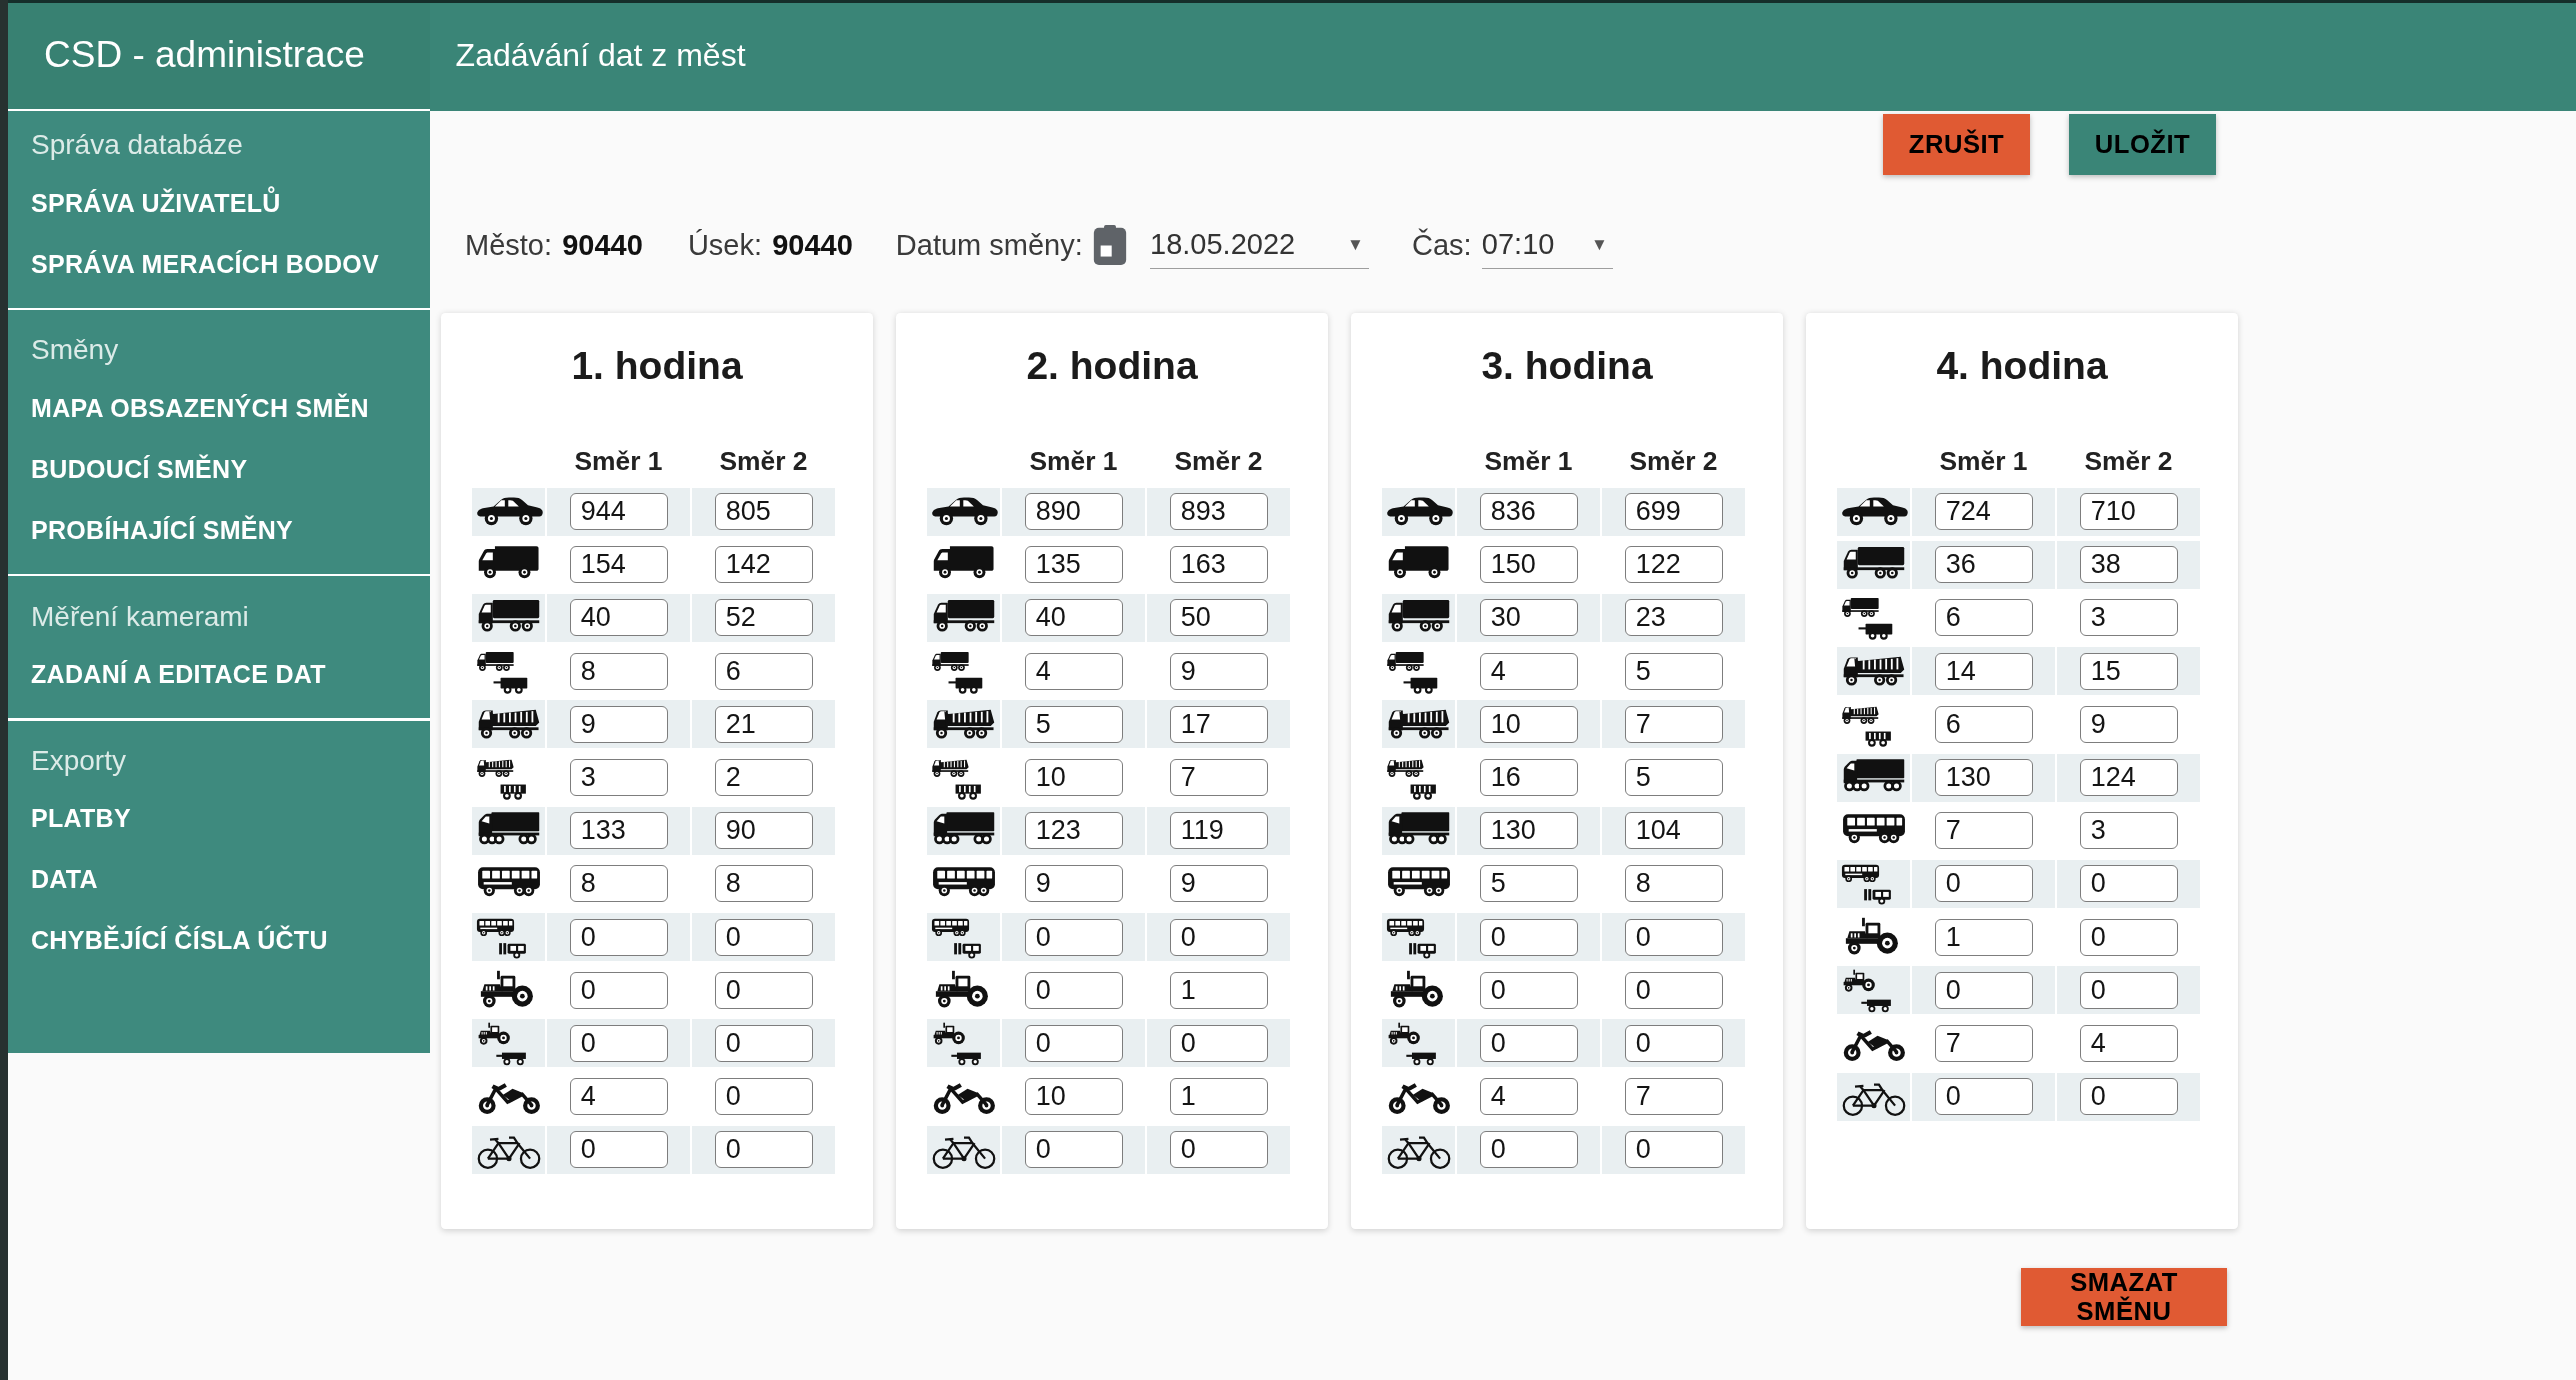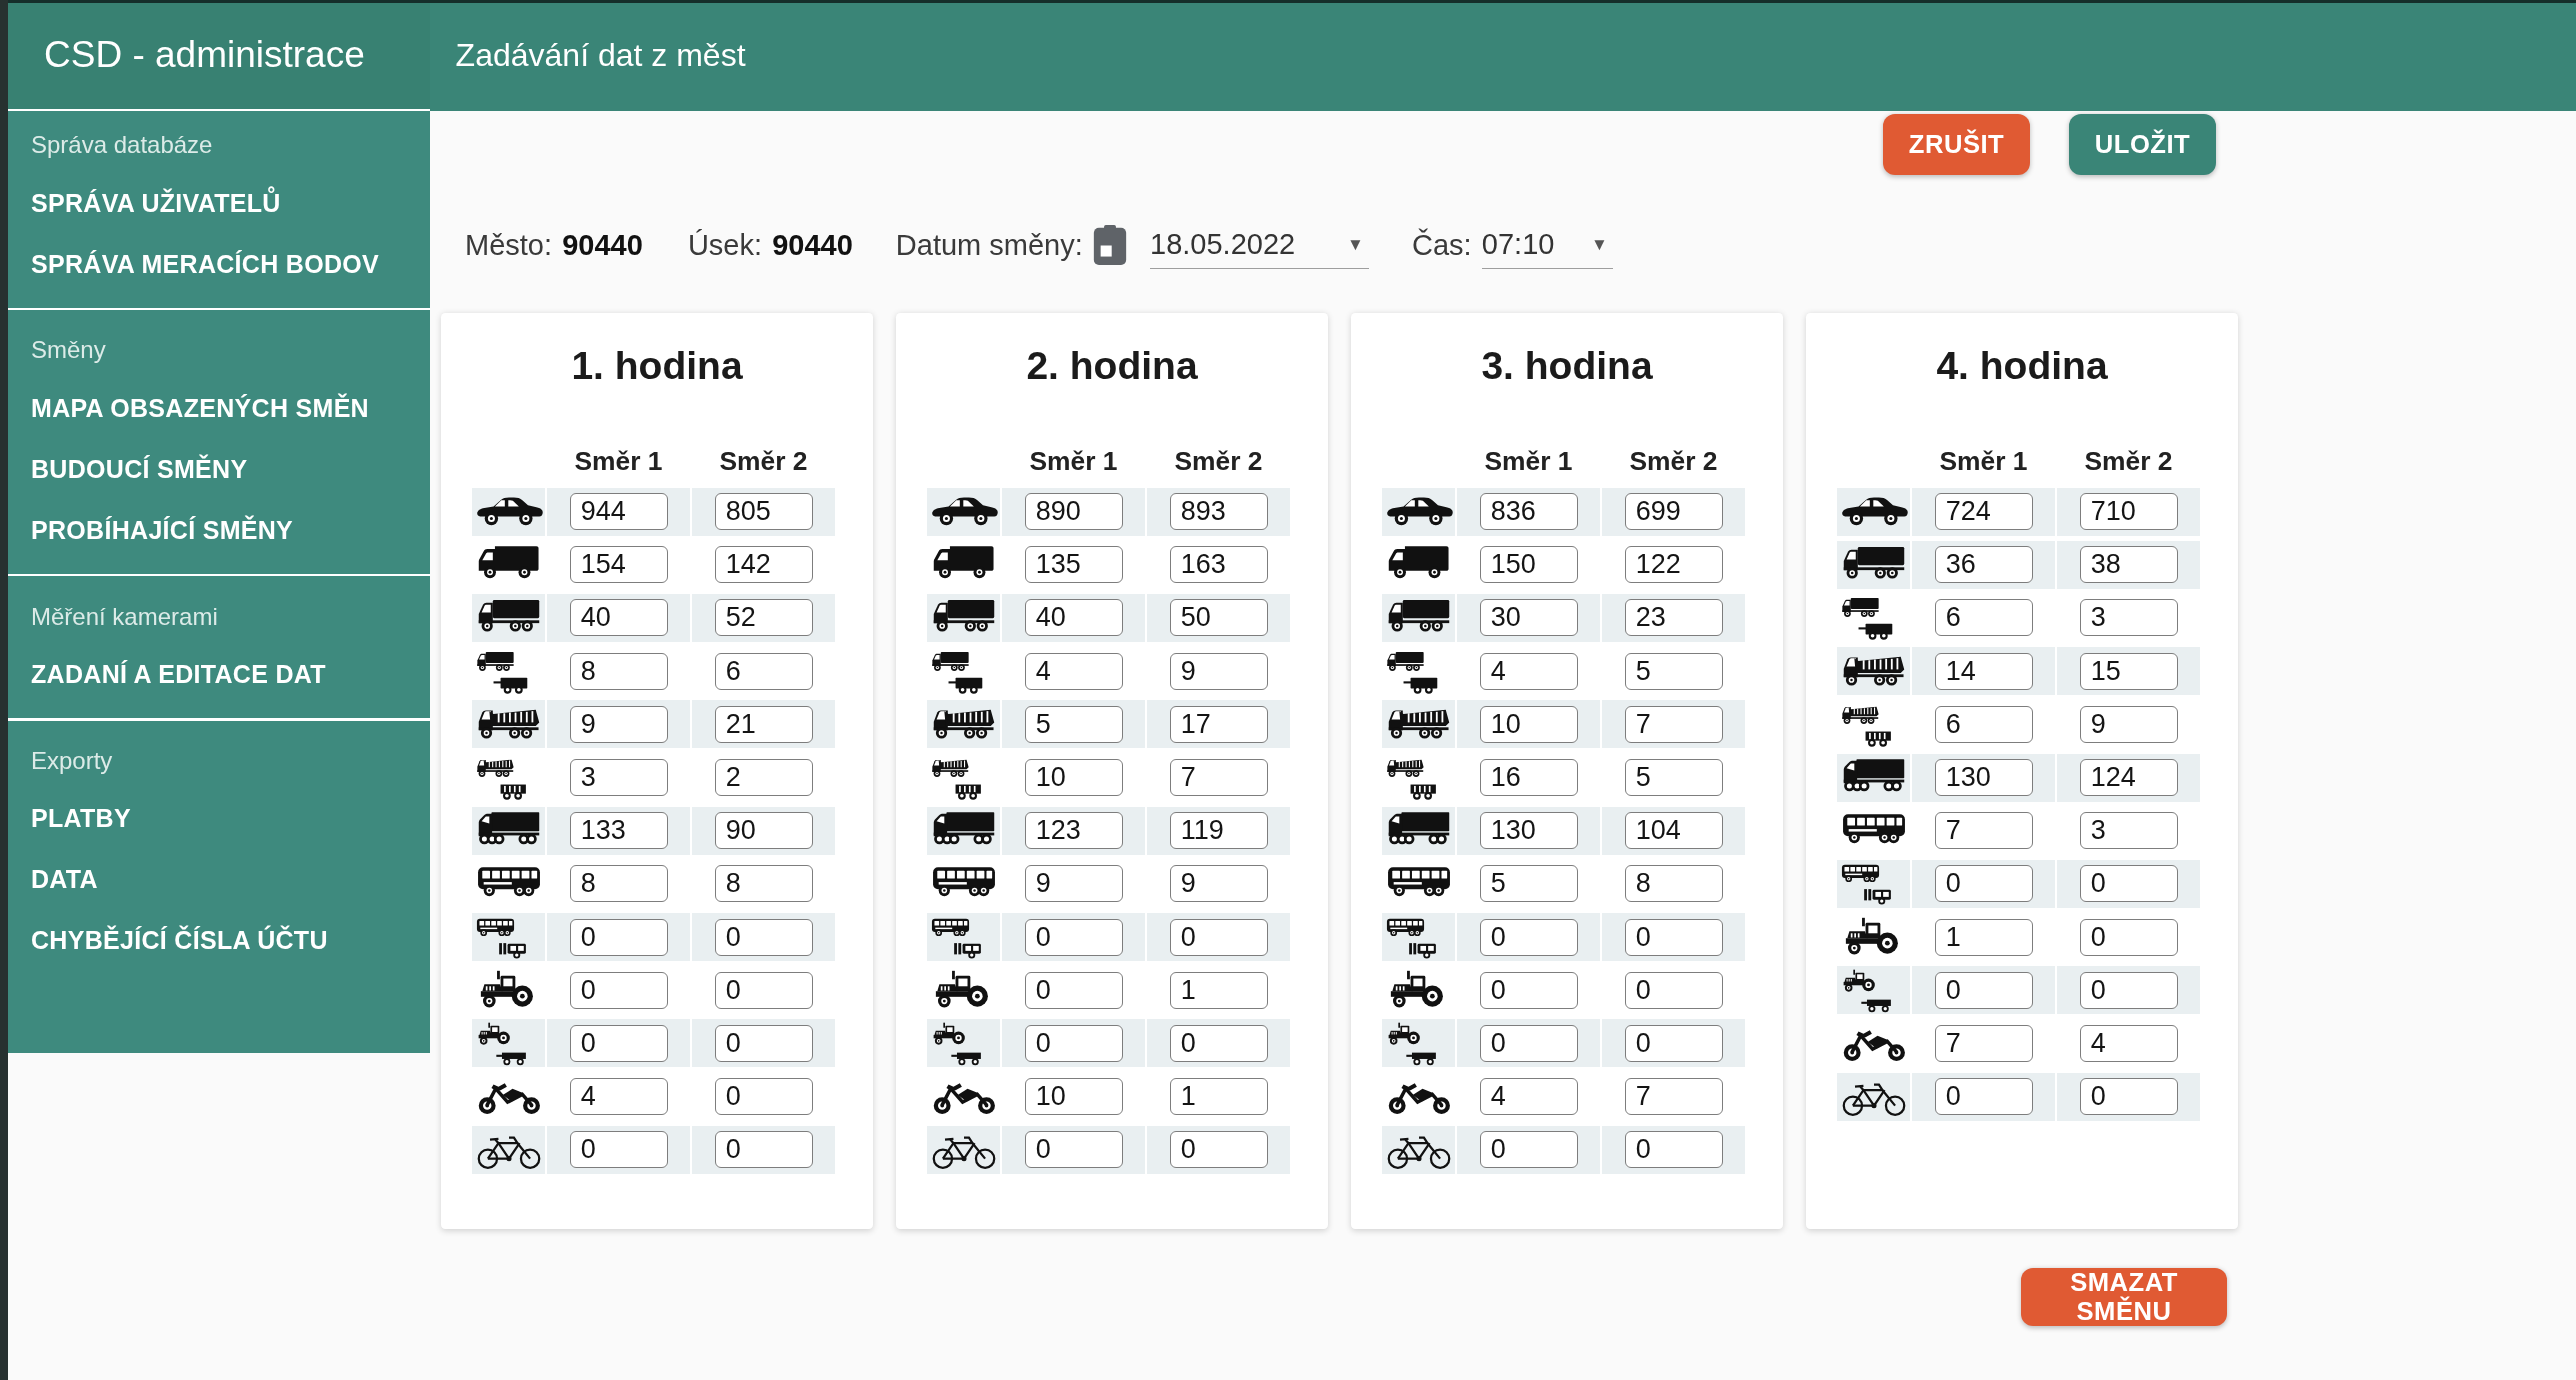--- a/index.html
+++ b/index.html
@@ -27,29 +27,29 @@
   }
   .topbar-title { margin-left:25.6px; font-size:32px; }
   .account { position:absolute; right:24px; top:13.6px; text-align:right; font-size:24px; line-height:34px; color:#fff; }
   .account .logout { cursor:pointer; }
 
   
   .sidebar {
     position:absolute; left:0; top:111px; width:430px; height:942px;
     background:#3e8a7e; padding-top:6.8px; color:#fff; z-index:5;
   }
-  .sb-label { height:55px; display:flex; align-items:center; padding-left:31px; font-size:24px; color:#dcebe8; }
+  .sb-label { height:55px; display:flex; align-items:center; padding-left:31px; font-size:28px; color:#dcebe8; }
   .sb-item  { height:61px; display:flex; align-items:center; padding-left:31px; font-size:25px; font-weight:700; letter-spacing:0.3px; cursor:pointer; }
   .sb-divider { height:2.6px; background:#fff; margin:12.8px 0; }
 
   
   .btn {
     position:absolute; display:flex; align-items:center; justify-content:center;
-    color:#ffffff; font-weight:700; font-size:25.6px; letter-spacing:0.5px;
-    border:none; border-radius:12px; box-shadow:0 1.7px 5.1px rgba(0,0,0,.25);
+    color:#000000; font-weight:700; font-size:25.6px; letter-spacing:0.5px;
+    border:none; border-radius:0; box-shadow:0 1.7px 5.1px rgba(0,0,0,.25);
     cursor:pointer; font-family:inherit;
   }
   .btn-cancel { left:1883px; top:114px; width:147px; height:61px; background:#e05a33; }
   .btn-save   { left:2069px; top:114px; width:147px; height:61px; background:#3a8577; }
   .btn-delete { left:2021px; top:1268px; width:206px; height:58px; background:#e05a33; }
 
   
   .meta { position:absolute; left:465px; top:221px; height:48px; display:flex; align-items:center; font-size:29px; color:#3a3a3a; }
   .meta .lbl { margin-right:10.2px; }
   .meta .val { font-weight:700; color:#111; }

